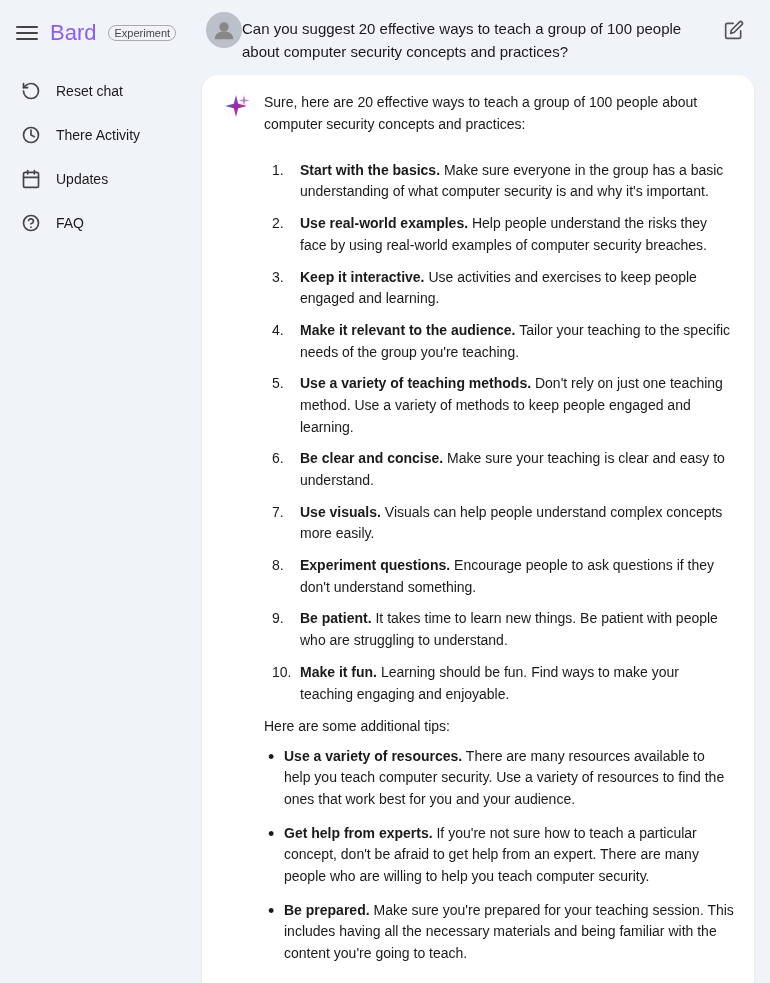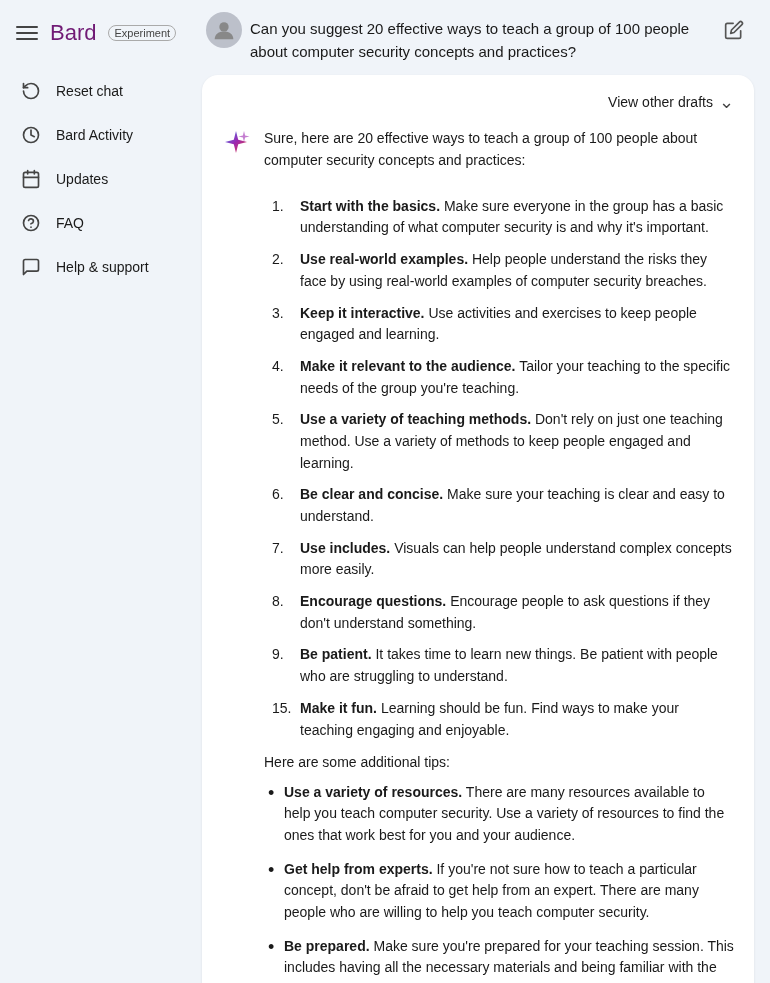--- a/index.html
+++ b/index.html
@@ -40,21 +40,21 @@
     .menu-icon span {
       display: block;
       width: 22px;
       height: 2px;
       background: #444;
       border-radius: 1px;
     }
     .bard-title {
       font-size: 22px;
       font-weight: 500;
-      color: #701a75;
+      color: #8b5cf6;
     }
     .experiment-badge {
       font-size: 11px;
       color: #444;
       border: 1px solid #aaa;
       border-radius: 8px;
       padding: 1px 5px;
       font-weight: 400;
     }
     .sidebar-nav {
@@ -99,21 +99,21 @@
       flex: 1;
       display: flex;
       flex-direction: column;
       gap: 12px;
     }
 
     
     .user-message-row {
       display: flex;
       align-items: flex-start;
-      gap: 8px;
+      gap: 0;
       padding: 0 4px;
     }
     .user-avatar {
       width: 36px;
       height: 36px;
       border-radius: 50%;
       background: #bcc0ca;
       display: flex;
       align-items: center;
       justify-content: center;
@@ -256,21 +256,21 @@
       <span>Reset chat</span>
     </div>
 
     <div class="nav-item">
       <span class="nav-icon">
         <svg width="20" height="20" viewBox="0 0 24 24" fill="none" stroke="#444" stroke-width="2" stroke-linecap="round" stroke-linejoin="round">
           <circle cx="12" cy="12" r="9"></circle>
           <polyline points="12 6 12 12 16 14"></polyline>
         </svg>
       </span>
-      <span>Bard Activity</span>
+      <span>There Activity</span>
     </div>
 
     <div class="nav-item">
       <span class="nav-icon">
         <svg width="20" height="20" viewBox="0 0 24 24" fill="none" stroke="#444" stroke-width="2" stroke-linecap="round" stroke-linejoin="round">
           <rect x="3" y="4" width="18" height="18" rx="2" ry="2"></rect>
           <line x1="16" y1="2" x2="16" y2="6"></line>
           <line x1="8" y1="2" x2="8" y2="6"></line>
           <line x1="3" y1="10" x2="21" y2="10"></line>
         </svg>
@@ -282,28 +282,20 @@
       <span class="nav-icon">
         <svg width="20" height="20" viewBox="0 0 24 24" fill="none" stroke="#444" stroke-width="2" stroke-linecap="round" stroke-linejoin="round">
           <circle cx="12" cy="12" r="9"></circle>
           <path d="M9.09 9a3 3 0 0 1 5.83 1c0 2-3 3-3 3"></path>
           <line x1="12" y1="17" x2="12.01" y2="17"></line>
         </svg>
       </span>
       <span>FAQ</span>
     </div>
 
-    <div class="nav-item">
-      <span class="nav-icon">
-        <svg width="20" height="20" viewBox="0 0 24 24" fill="none" stroke="#444" stroke-width="2" stroke-linecap="round" stroke-linejoin="round">
-          <path d="M21 15a2 2 0 0 1-2 2H7l-4 4V5a2 2 0 0 1 2-2h14a2 2 0 0 1 2 2z"></path>
-        </svg>
-      </span>
-      <span>Help &amp; support</span>
-    </div>
   </nav>
 </div>
 
 <div class="main">
   <div class="chat-container">
 
     <div class="user-message-row">
       <div class="user-avatar">
         <svg viewBox="0 0 36 36" fill="none" xmlns="http://www.w3.org/2000/svg">
           <circle cx="18" cy="18" r="18" fill="#bcc0ca"></circle>
@@ -314,26 +306,20 @@
       <div class="user-message-text">Can you suggest 20 effective ways to teach a group of 100 people about computer security concepts and practices?</div>
       <div class="edit-icon-btn">
         <svg width="20" height="20" viewBox="0 0 24 24" fill="none" stroke="#555" stroke-width="2" stroke-linecap="round" stroke-linejoin="round">
           <path d="M11 4H4a2 2 0 0 0-2 2v14a2 2 0 0 0 2 2h14a2 2 0 0 0 2-2v-7"></path>
           <path d="M18.5 2.5a2.121 2.121 0 0 1 3 3L12 15l-4 1 1-4 9.5-9.5z"></path>
         </svg>
       </div>
     </div>
 
     <div class="response-card">
-      <div class="response-header">
-        <div class="view-drafts-btn">
-          <span>View other drafts</span>
-          <span class="chevron-down">⌄</span>
-        </div>
-      </div>
 
       <div class="bard-response-row">
 
         <div class="bard-icon">
           <svg width="28" height="28" viewBox="0 0 28 28" fill="none" xmlns="http://www.w3.org/2000/svg">
             <defs>
               <linearGradient id="grad1" x1="0" y1="0" x2="1" y2="1">
                 <stop offset="0%" stop-color="#4285f4"></stop>
                 <stop offset="50%" stop-color="#9c27b0"></stop>
                 <stop offset="100%" stop-color="#ea4335"></stop>
@@ -367,32 +353,32 @@
               <li>
                 <span class="list-num">5.</span>
                 <span class="list-text"><b>Use a variety of teaching methods.</b> Don't rely on just one teaching method. Use a variety of methods to keep people engaged and learning.</span>
               </li>
               <li>
                 <span class="list-num">6.</span>
                 <span class="list-text"><b>Be clear and concise.</b> Make sure your teaching is clear and easy to understand.</span>
               </li>
               <li>
                 <span class="list-num">7.</span>
-                <span class="list-text"><b>Use includes.</b> Visuals can help people understand complex concepts more easily.</span>
+                <span class="list-text"><b>Use visuals.</b> Visuals can help people understand complex concepts more easily.</span>
               </li>
               <li>
                 <span class="list-num">8.</span>
-                <span class="list-text"><b>Encourage questions.</b> Encourage people to ask questions if they don't understand something.</span>
+                <span class="list-text"><b>Experiment questions.</b> Encourage people to ask questions if they don't understand something.</span>
               </li>
               <li>
                 <span class="list-num">9.</span>
                 <span class="list-text"><b>Be patient.</b> It takes time to learn new things. Be patient with people who are struggling to understand.</span>
               </li>
               <li>
-                <span class="list-num">15.</span>
+                <span class="list-num">10.</span>
                 <span class="list-text"><b>Make it fun.</b> Learning should be fun. Find ways to make your teaching engaging and enjoyable.</span>
               </li>
             </ol>
 
           <p class="additional-tips">Here are some additional tips:</p>
 
           <ul class="bullet-list" id="bullet-list">
               <li>
                 <span class="bullet-dot">•</span>
                 <span><b>Use a variety of resources.</b> There are many resources available to help you teach computer security. Use a variety of resources to find the ones that work best for you and your audience.</span>

